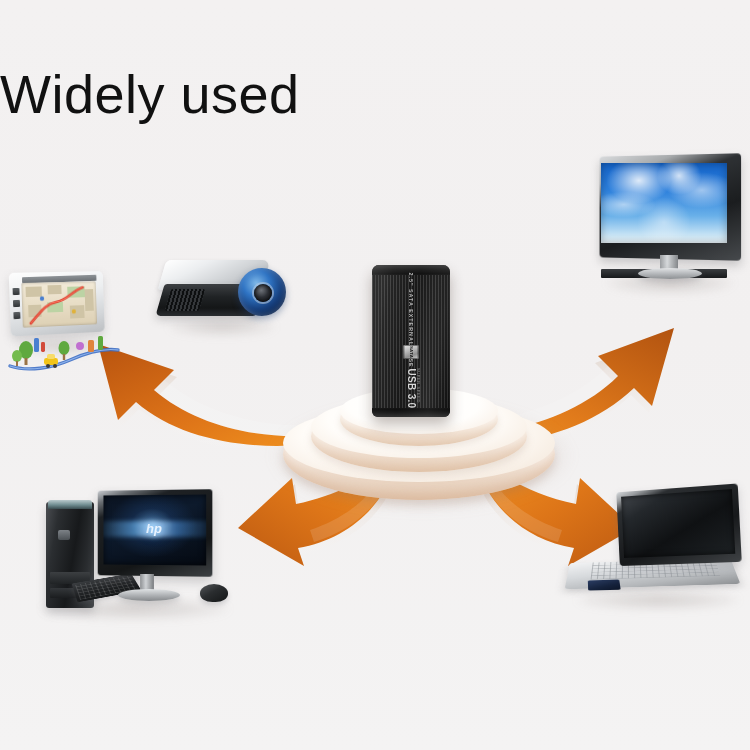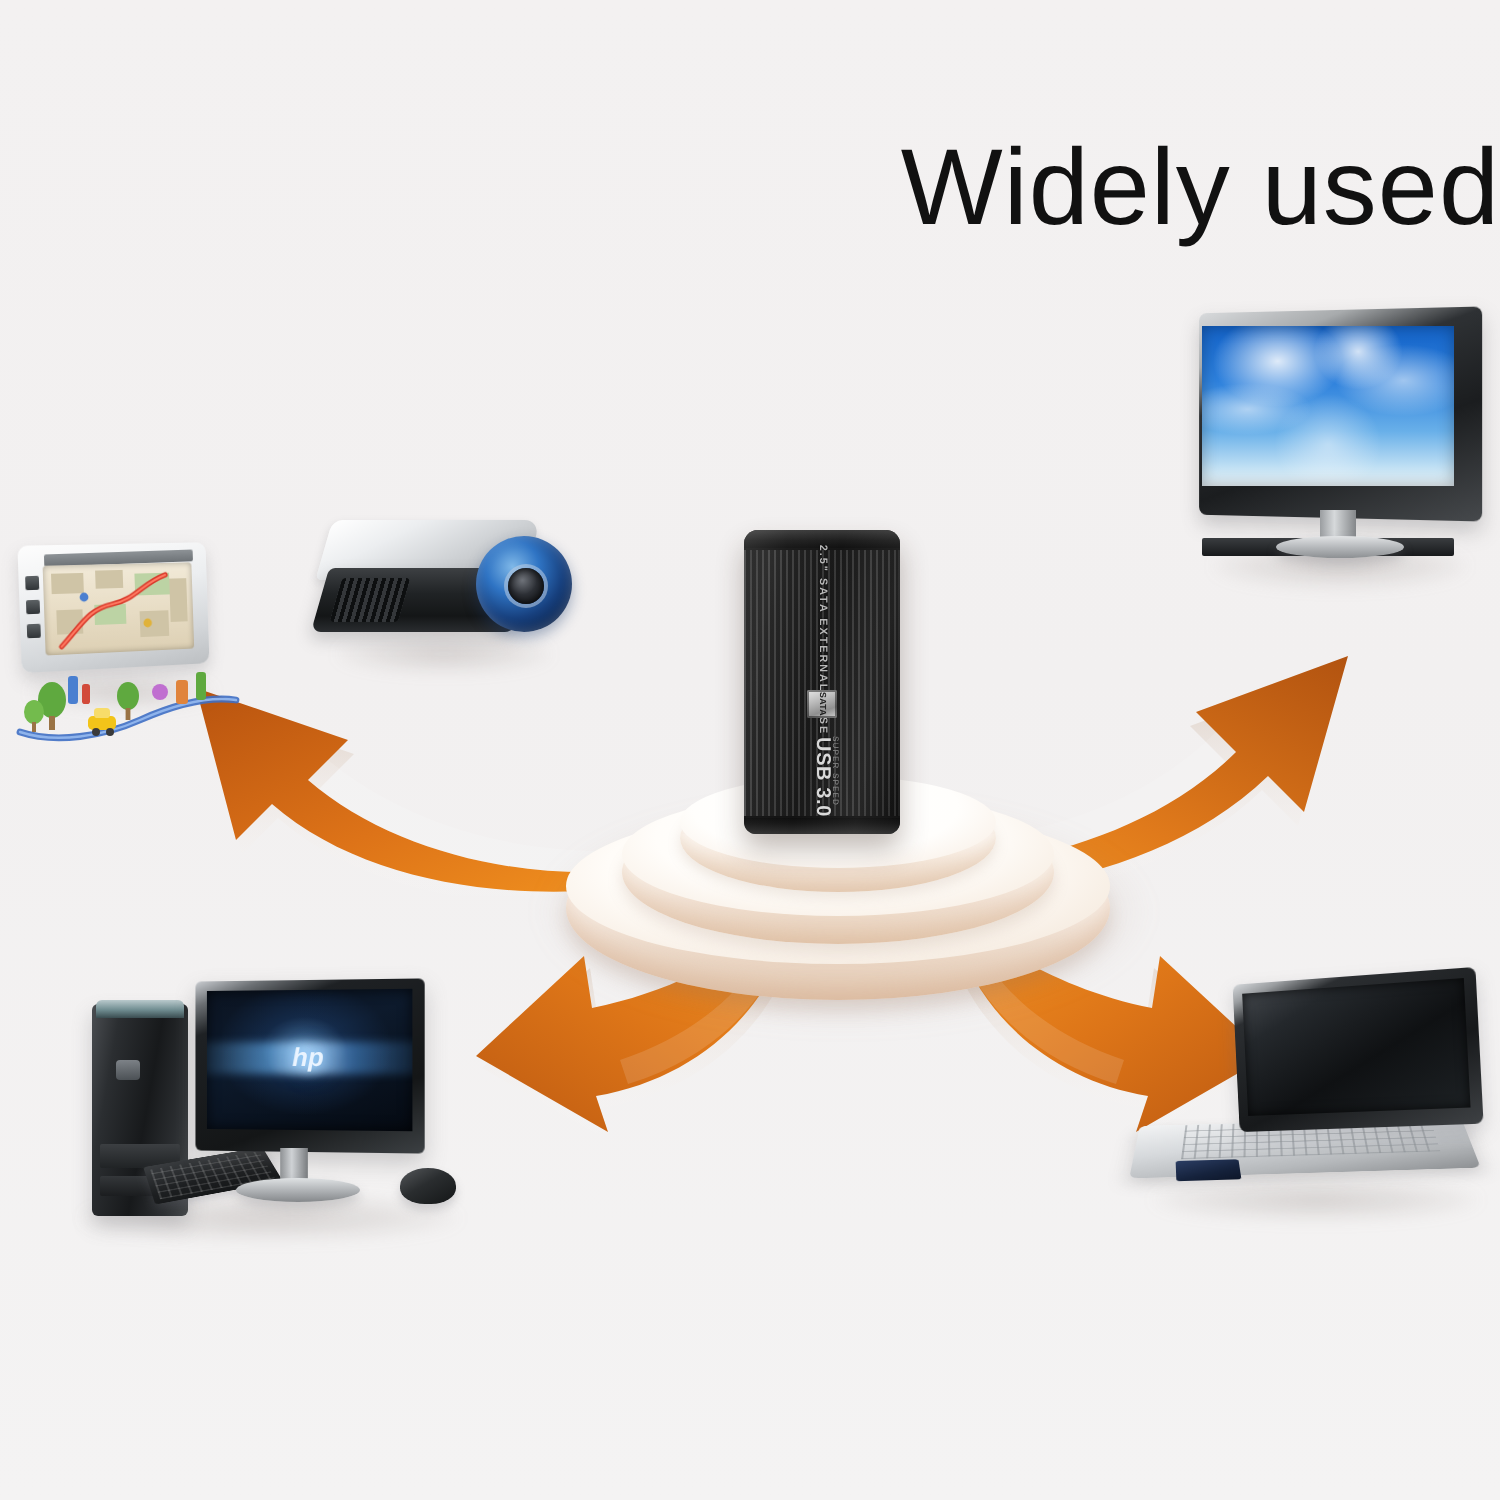--- a/index.html
+++ b/index.html
@@ -15,21 +15,21 @@
     background: linear-gradient(180deg, #f3f1f1 0%, #f2f0f0 45%, #f4f3f3 100%);
     font-family: "Liberation Sans", sans-serif;
   }
 
   
   #title {
     position: absolute;
     left: 0;
     top: 62px;
     width: 750px;
-    text-align: right;
+    text-align: left;
     font-size: 54px;
     line-height: 64px;
     font-weight: 400;
     letter-spacing: 0.5px;
     color: #111111;
     font-family: "Liberation Sans", sans-serif;
   }
 
   
   .ped {

